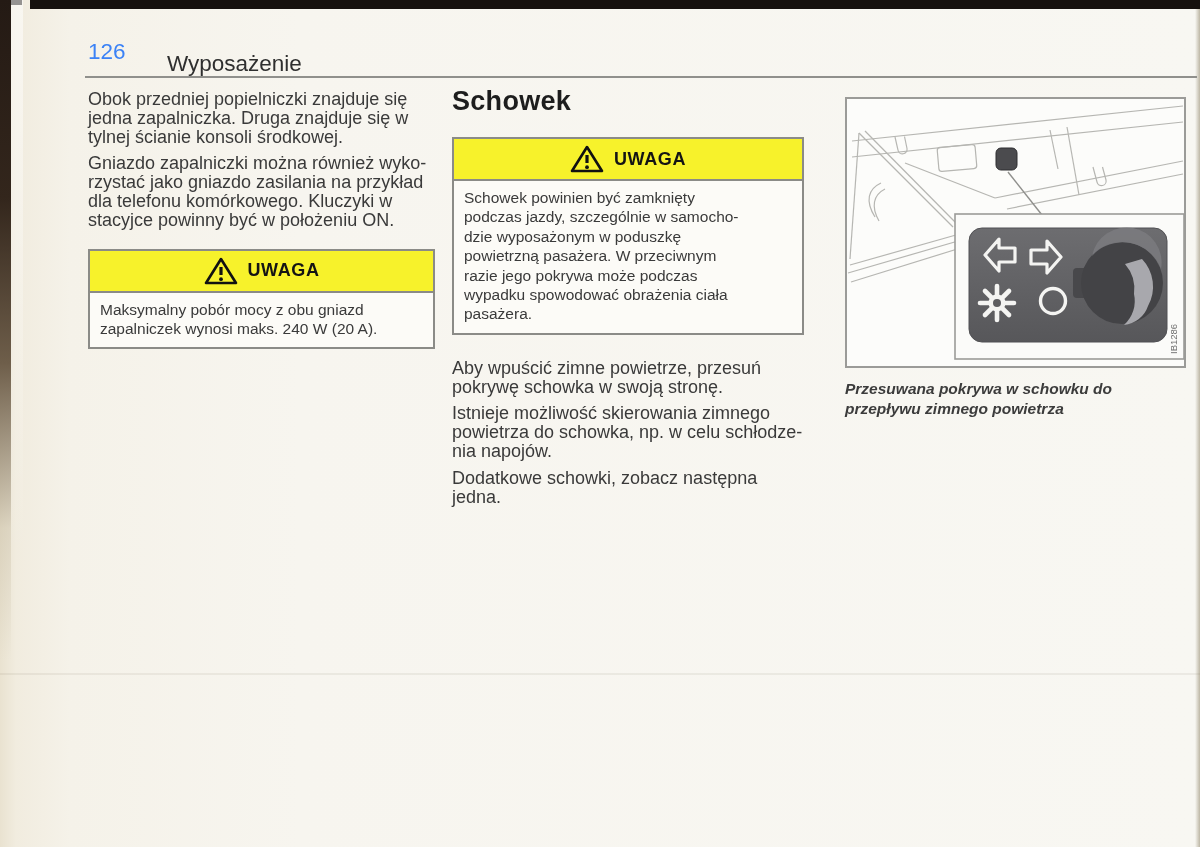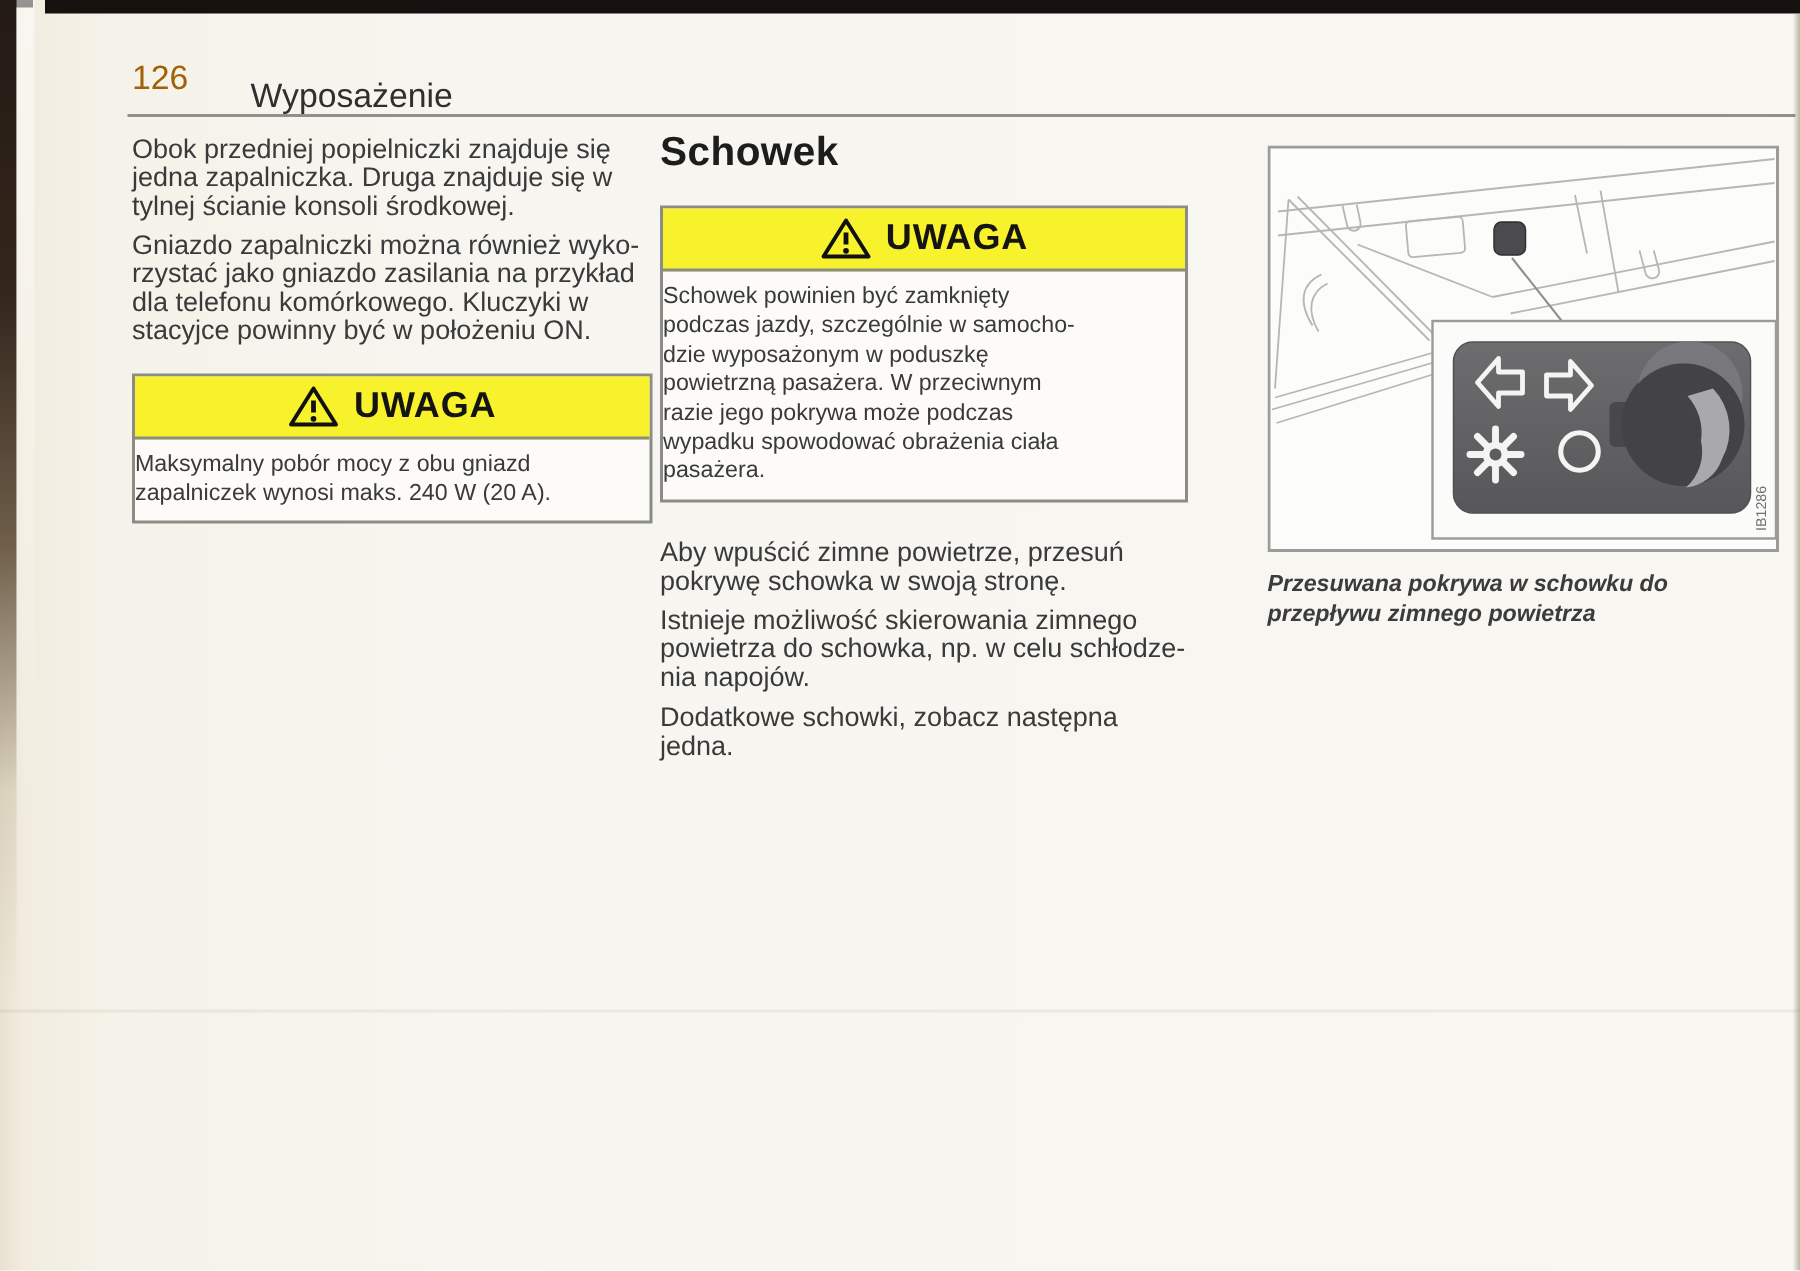--- a/index.html
+++ b/index.html
@@ -13,39 +13,39 @@
   .top-bar-left{position:absolute;top:0;left:0;width:22px;height:5px;background:#16110e;}
   .left-edge{position:absolute;top:0;left:0;width:11px;height:660px;
     background:linear-gradient(180deg,#241a14 0%,#33261c 30%,#6e5e4a 55%,rgba(190,178,150,.35) 80%,rgba(190,178,150,0) 100%);}
   .left-edge2{position:absolute;top:0;left:11px;width:12px;height:620px;
     background:linear-gradient(180deg,rgba(255,255,255,.55),rgba(255,255,255,0) 90%);}
   .right-edge{position:absolute;top:9px;right:0;width:5px;bottom:0;
     background:linear-gradient(270deg,rgba(130,118,88,.5),rgba(130,118,88,0));}
   .bottom-artifact{position:absolute;top:673px;left:0;width:100%;height:2px;background:rgba(125,118,100,.10);}
 
   
-  .page-num{position:absolute;left:88px;top:39px;font-size:22.5px;color:#a16207;text-align:center;}
+  .page-num{position:absolute;left:88px;top:39px;font-size:22.5px;color:#3b82f6;text-align:center;}
   .section-title{position:absolute;left:167px;top:51px;font-size:22.5px;color:#2f2f2f;}
   .header-rule{position:absolute;left:85px;top:76px;width:1112px;height:2px;background:#90908c;}
 
   
   .col-left{position:absolute;left:88px;top:90px;width:347px;}
-  .col-mid{position:absolute;left:440px;top:86px;width:352px;}
+  .col-mid{position:absolute;left:452px;top:86px;width:352px;}
   .col-right{position:absolute;left:845px;top:97px;width:341px;}
 
   .small-head{font-size:17.5px;font-weight:bold;line-height:20px;margin:0 0 5px;color:#222;white-space:pre-line;letter-spacing:.2px;}
   .big-head{font-size:27px;font-weight:bold;margin:0 0 20px;color:#1d1d1d;letter-spacing:.3px;}
   .body-par{font-size:18px;line-height:18.8px;margin:0 0 8px;color:#3a3a3a;white-space:pre-line;}
 
   .warnbox{border:2px solid #8b8b87;background:#fcfbf7;}
   .warnbox.left-box{margin-top:19px;}
   .warnhead{background:#f7f22b;border-bottom:2px solid #8b8b87;height:40px;
     display:flex;align-items:center;justify-content:center;gap:10px;}
-  .warntitle{font-size:24px;font-weight:bold;color:#141414;letter-spacing:.6px;}
-  .warnbody{padding:7px 0 9px;font-size:15.5px;line-height:19.4px;color:#3a3a3a;white-space:pre-line;}
+  .warntitle{font-size:18px;font-weight:bold;color:#141414;letter-spacing:.6px;}
+  .warnbody{padding:7px 10px 9px;font-size:15.5px;line-height:19.4px;color:#3a3a3a;white-space:pre-line;}
 
   .mid-paras{margin-top:24px;}
   .figure-caption{margin-top:7px;font-size:15.5px;font-style:italic;line-height:19.5px;color:#3c3c3c;white-space:pre-line;font-weight:bold;}
 </style>
 </head>
 <body>
 
 <div class="top-bar"></div>
 <div class="top-bar-left"></div>
 <div class="left-edge"></div>

